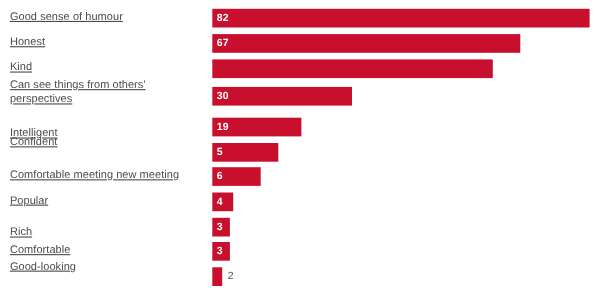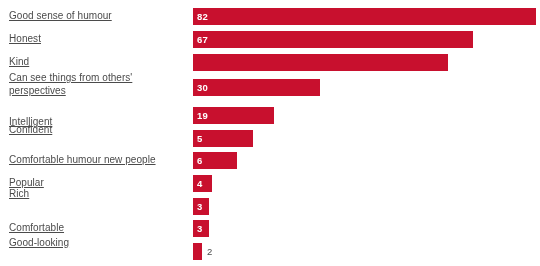--- a/index.html
+++ b/index.html
@@ -122,35 +122,35 @@
         </div>
       </div>
       <div class="row">
         <div class="row-label" style="top: 116px;">Intelligent</div>
         <div class="bar-track" style="top: 130px;">
           <div class="bar" style="width: 60px; background: rgb(200, 16, 46);"></div>
           <div class="bar-value-in" style="color: rgb(255, 255, 255);">5</div>
         </div>
       </div>
       <div class="row">
-        <div class="row-label" style="top: 154px;">Comfortable humour new people</div>
+        <div class="row-label" style="top: 154px;">Comfortable meeting new meeting</div>
         <div class="bar-track" style="top: 152px;">
           <div class="bar" style="width: 44px; background: rgb(200, 16, 46);"></div>
           <div class="bar-value-in" style="color: rgb(255, 255, 255);">6</div>
         </div>
       </div>
       <div class="row">
         <div class="row-label" style="top: 177px;">Popular</div>
         <div class="bar-track" style="top: 175px;">
           <div class="bar" style="width: 19px; background: rgb(200, 16, 46);"></div>
           <div class="bar-value-in" style="color: rgb(255, 255, 255);">4</div>
         </div>
       </div>
       <div class="row">
-        <div class="row-label" style="top: 188px;">Rich</div>
+        <div class="row-label" style="top: 206px;">Rich</div>
         <div class="bar-track" style="top: 198px;">
           <div class="bar" style="width: 16px; background: rgb(200, 16, 46);"></div>
           <div class="bar-value-in" style="color: rgb(255, 255, 255);">3</div>
         </div>
       </div>
       <div class="row">
         <div class="row-label" style="top: 222px;">Comfortable</div>
         <div class="bar-track" style="top: 220px;">
           <div class="bar" style="width: 16px; background: rgb(200, 16, 46);"></div>
           <div class="bar-value-in" style="color: rgb(255, 255, 255);">3</div>

